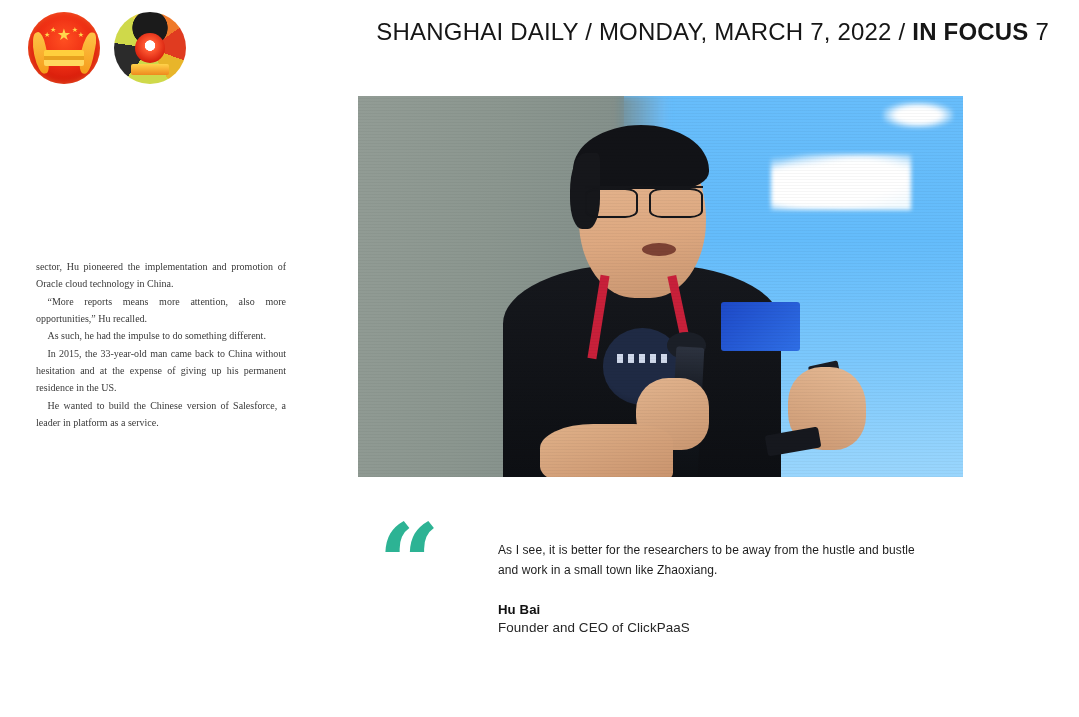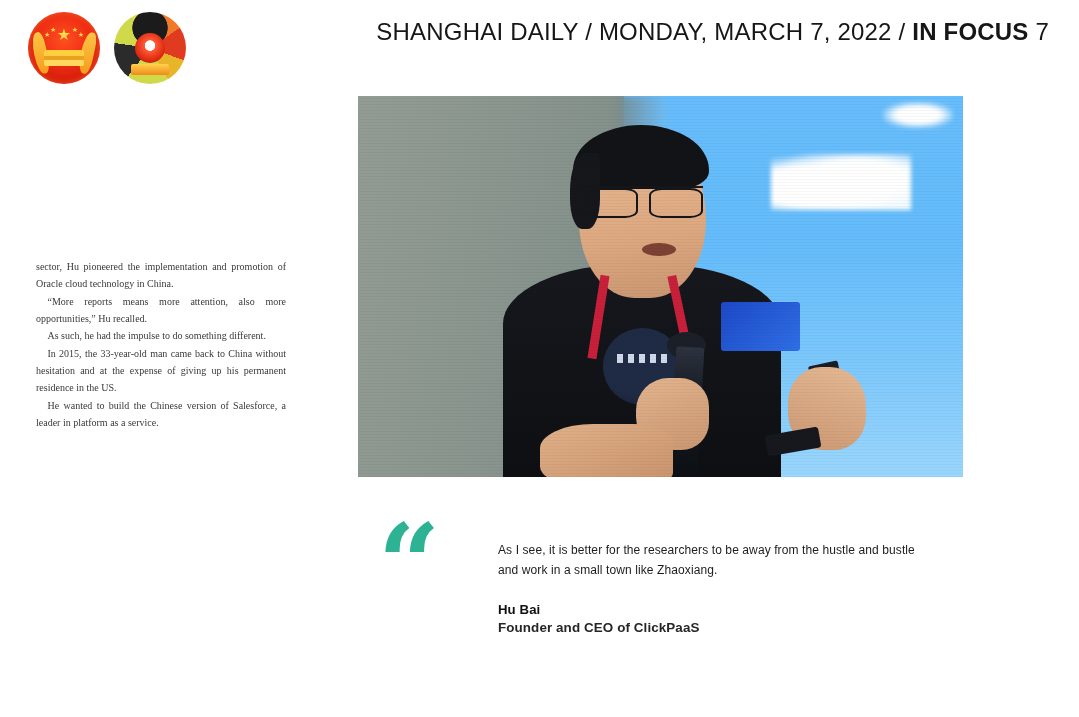--- a/index.html
+++ b/index.html
@@ -381,21 +381,21 @@
     font-family: "Liberation Sans", sans-serif;
     font-size: 13.2px;
     font-weight: 700;
     color: #111111;
     letter-spacing: .1px;
   }
   #attrib-role {
     margin-top: 3px;
     font-family: "Liberation Sans", sans-serif;
     font-size: 13.4px;
-    font-weight: 700;
+    font-weight: 400;
     color: #262626;
     letter-spacing: .1px;
   }
 </style>
 </head>
 <body>
 
 <div id="masthead">
 
   <div id="emblems">

